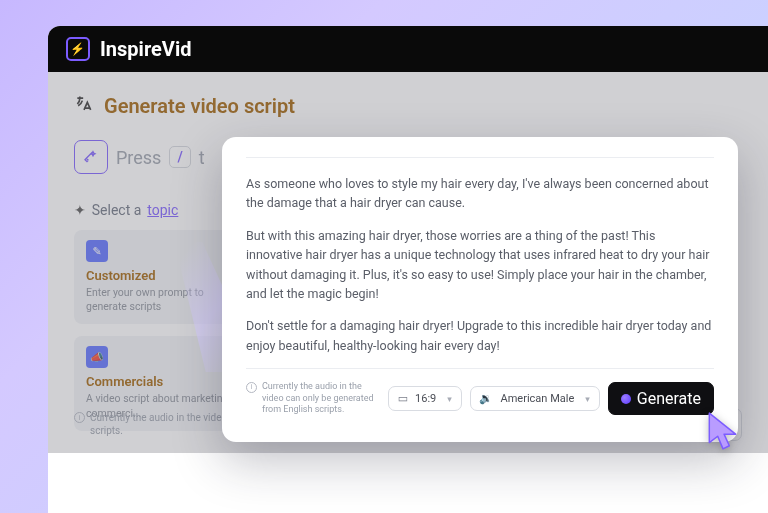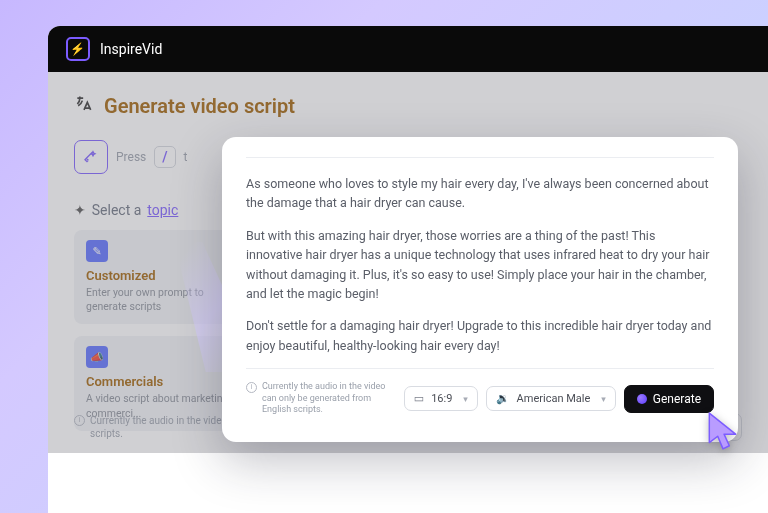--- a/index.html
+++ b/index.html
@@ -43,22 +43,22 @@
   justify-content: center;
 }
 .logo-icon::after {
   content: "⚡";
   font-size: 12px;
   color: #fff;
 }
 
 .app-name {
   color: #fff;
-  font-size: 14px;
-  font-weight: 400;
+  font-size: 20px;
+  font-weight: 700;
 }
 
 .app-body {
   padding: 22px 26px;
   position: relative;
 }
 
 .dim-overlay {
   position: absolute;
   inset: 0;
@@ -90,21 +90,21 @@
   width: 34px;
   height: 34px;
   border: 1.5px solid #7c5cff;
   border-radius: 7px;
   display: flex;
   align-items: center;
   justify-content: center;
   color: #7c5cff;
   font-size: 16px;
 }
-.press-text { color: #9aa0ab; font-size: 12px; }
+.press-text { color: #9aa0ab; font-size: 18px; }
 .slash-chip {
   border: 1px solid #d4d7de;
   border-radius: 5px;
   padding: 2px 7px;
   color: #7c5cff;
   font-weight: 600;
   font-size: 14px;
 }
 
 .section-label {
@@ -191,21 +191,21 @@
 .pill .pre-icon { color: #7b7f8a; font-size: 11px; }
 
 .gen-btn {
   border: 1px solid #d9dce2;
   background: #fff;
   border-radius: 7px;
   padding: 6px 12px;
   display: flex;
   align-items: center;
   gap: 6px;
-  font-size: 12px;
+  font-size: 16px;
   color: #9aa0ab;
 }
 .gen-btn.primary {
   background: #0f0f12;
   border-color: #0f0f12;
   color: #fff;
 }
 .gen-btn .dot {
   width: 10px;
   height: 10px;

